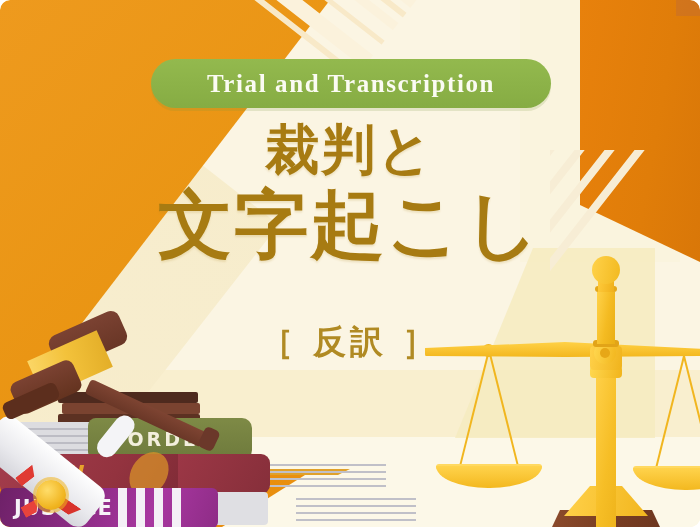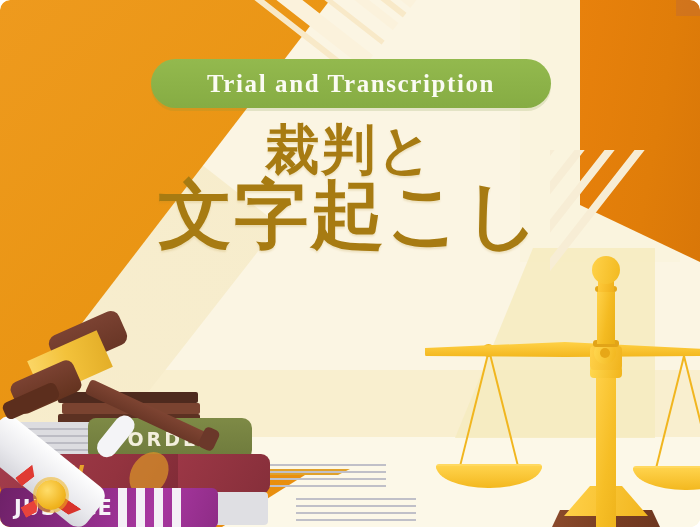--- a/index.html
+++ b/index.html
@@ -130,21 +130,21 @@
     position:absolute; left:0; right:0; top:122px;
     text-align:center;
     color:#A77B12;
     font-weight:bold;
     font-family:"DejaVu Sans", sans-serif;
     letter-spacing:2px;
     line-height:1.02;
     text-shadow:0 2px 2px rgba(180,140,40,.18);
   }
   .h-line1{ font-size:54px; display:block; }
-  .h-line2{ font-size:74px; display:block; }
+  .h-line2{ font-size:74px; display:block; margin-top:10px; }
 
   .subtitle{
     position:absolute; left:0; right:0; top:320px;
     text-align:center;
     color:#B08A23;
     font-size:33px; font-weight:bold;
     letter-spacing:4px;
     font-family:"DejaVu Sans", sans-serif;
   }
 
@@ -543,14 +543,15 @@
 
   <div class="pill">
     <span class="pill-text">Trial and Transcription</span>
   </div>
 
   <div class="headline">
     <span class="h-line1">裁判と</span>
     <span class="h-line2">文字起こし</span>
   </div>
 
+  <div class="subtitle">［ 反訳 ］</div>
 
 </div>
 
 </body></html>

